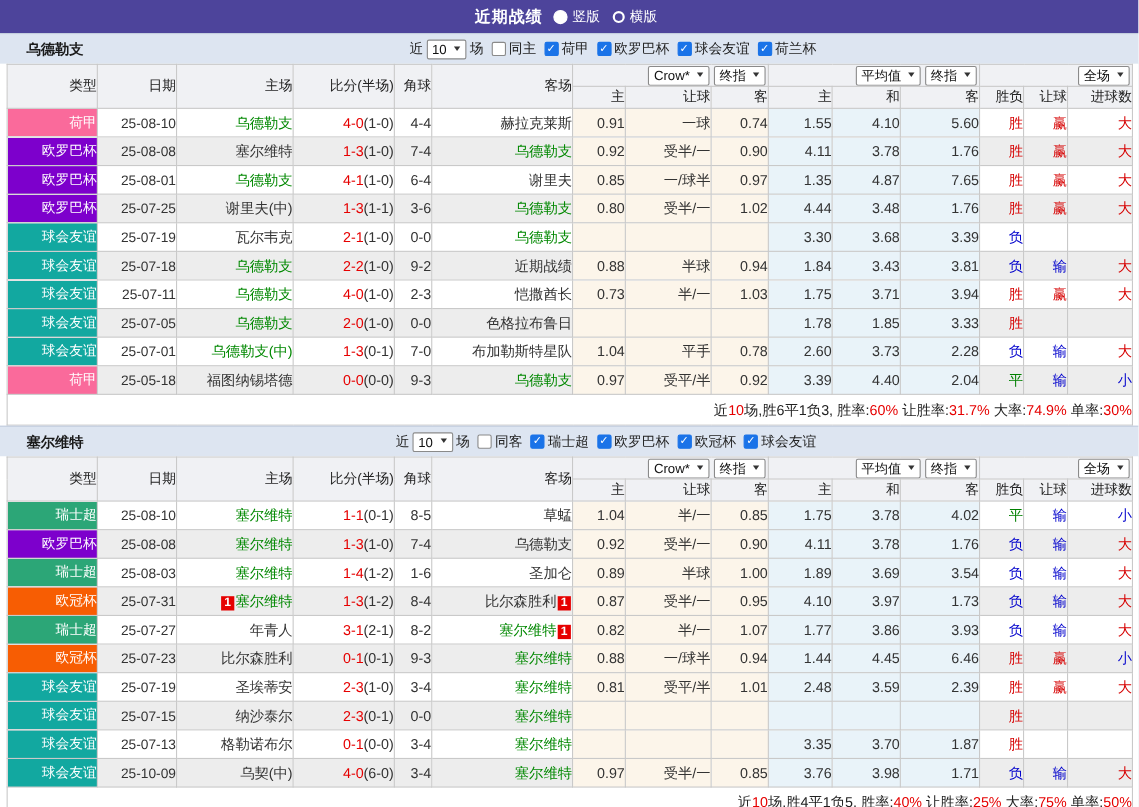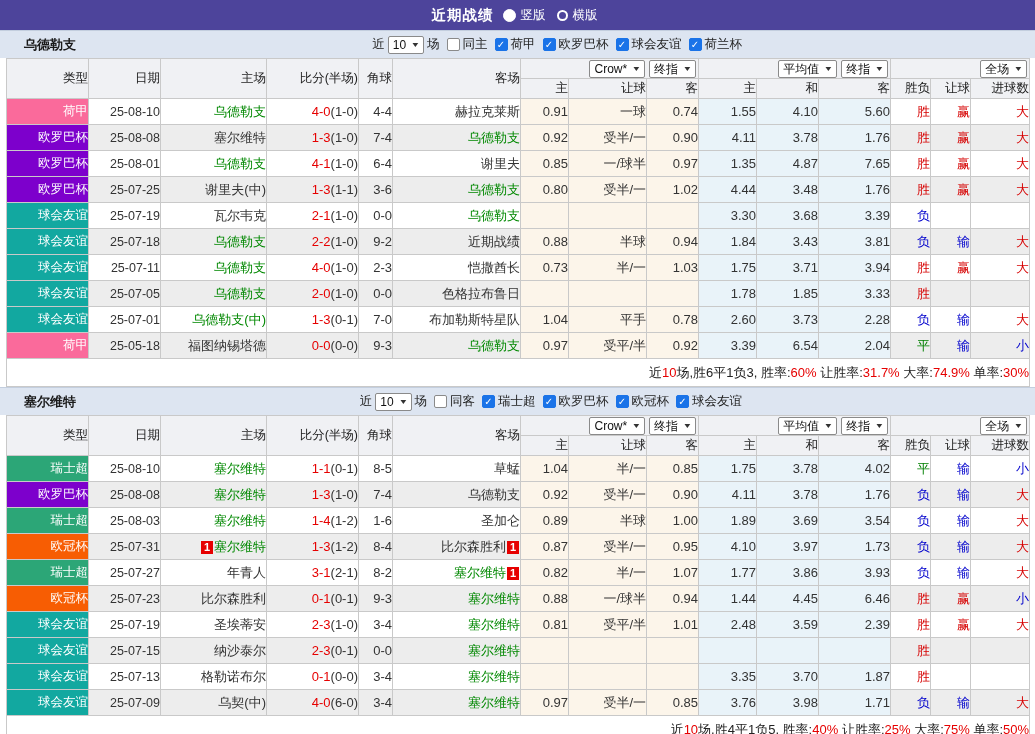--- a/index.html
+++ b/index.html
@@ -295,21 +295,21 @@
                 <td class="badge" style="background: rgb(250, 106, 155);">荷甲</td>
                 <td class="date">25-05-18</td>
                 <td class="team"><span>福图纳锡塔德</span></td>
                 <td class="score"><span class="ft">0-0</span><span class="ht">(0-0)</span></td>
                 <td class="corner">9-3</td>
                 <td class="team grn"><span>乌德勒支</span></td>
                 <td class="col-crow">0.97</td>
                 <td class="col-crow">受平/半</td>
                 <td class="col-crow">0.92</td>
                 <td class="col-avg">3.39</td>
-                <td class="col-avg">6.54</td>
+                <td class="col-avg">4.40</td>
                 <td class="col-avg">2.04</td>
                 <td class="res" style="color: rgb(0, 128, 0);">平</td>
                 <td class="res" style="color: rgb(0, 0, 204);">输</td>
                 <td class="res" style="color: rgb(0, 0, 204);">小</td>
               </tr>
             </tbody>
             <tfoot>
               <tr class="frow">
                 <td class="summary" colspan="15"><span>近</span><span class="red">10</span><span>场,胜6平1负3, 胜率:</span><span class="red">60%</span><span> 让胜率:</span><span class="red">31.7%</span><span> 大率:</span><span class="red">74.9%</span><span> 单率:</span><span class="red">30%</span></td>
               </tr>
@@ -546,21 +546,21 @@
                 <td class="col-crow"></td>
                 <td class="col-avg">3.35</td>
                 <td class="col-avg">3.70</td>
                 <td class="col-avg">1.87</td>
                 <td class="res" style="color: rgb(214, 0, 0);">胜</td>
                 <td class="res"></td>
                 <td class="res"></td>
               </tr>
               <tr class="row">
                 <td class="badge" style="background: rgb(18, 168, 160);">球会友谊</td>
-                <td class="date">25-07-09</td>
+                <td class="date">25-10-09</td>
                 <td class="team"><span>乌契(中)</span></td>
                 <td class="score"><span class="ft">4-0</span><span class="ht">(6-0)</span></td>
                 <td class="corner">3-4</td>
                 <td class="team grn"><span>塞尔维特</span></td>
                 <td class="col-crow">0.97</td>
                 <td class="col-crow">受半/一</td>
                 <td class="col-crow">0.85</td>
                 <td class="col-avg">3.76</td>
                 <td class="col-avg">3.98</td>
                 <td class="col-avg">1.71</td>

